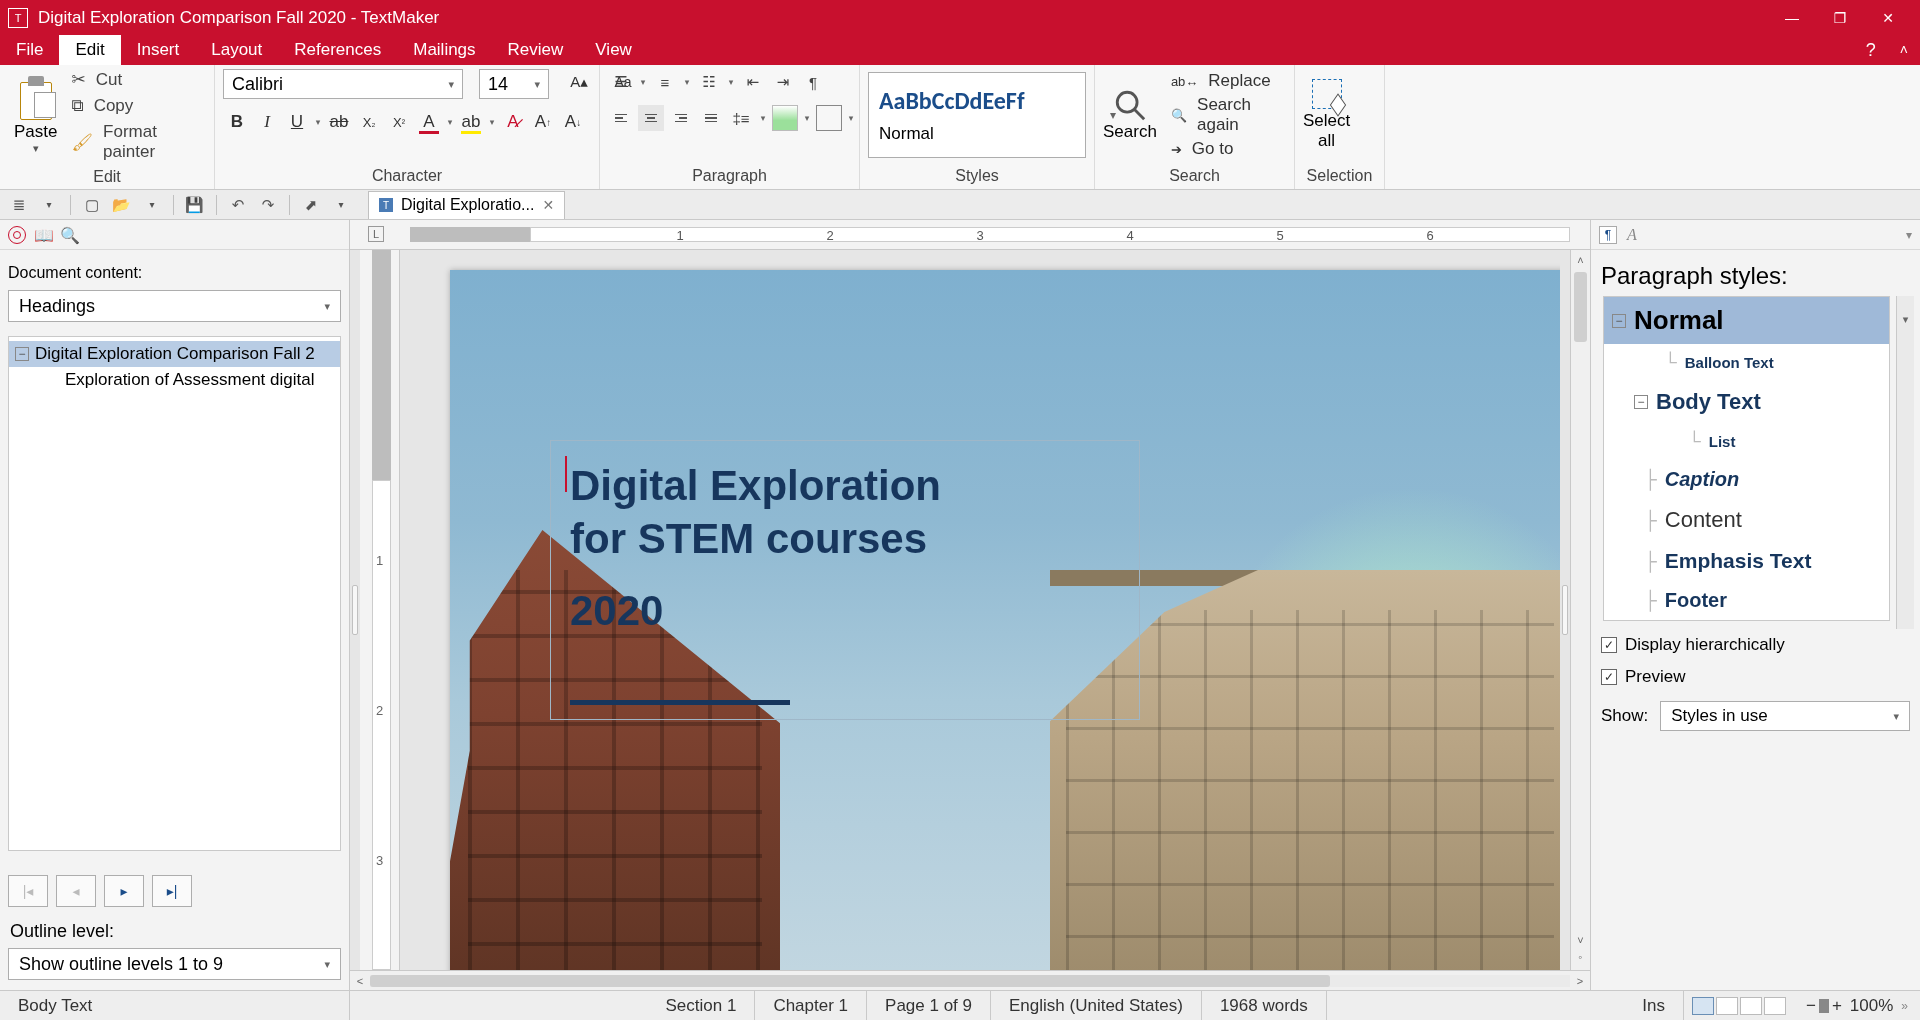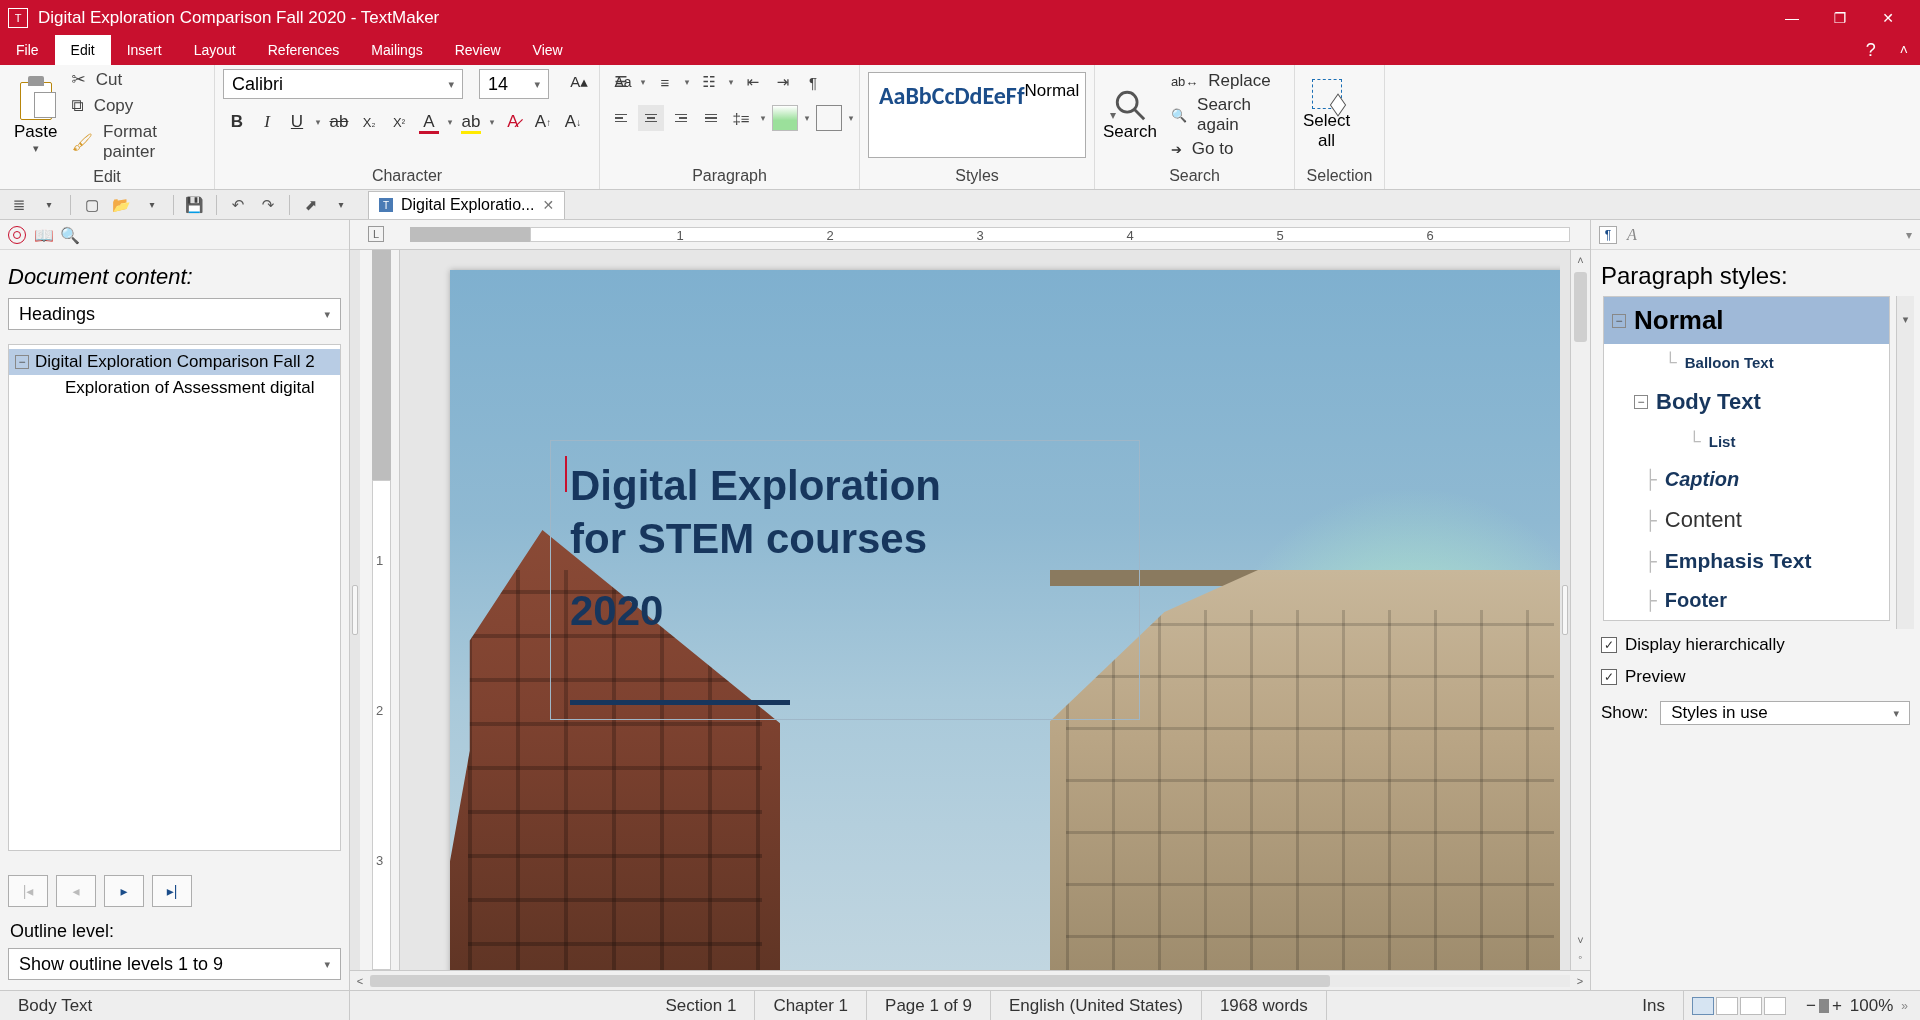--- a/index.html
+++ b/index.html
@@ -4,21 +4,21 @@
 <style>
 * { margin: 0; padding: 0; box-sizing: border-box; font-family: "Segoe UI", Arial, sans-serif; }
 body { width: 1920px; height: 1020px; overflow: hidden; background: #f0f0f0; font-size: 16px; }
 
 .titlebar { height: 35px; background: #c8102e; color: #fff; display: flex; align-items: center; padding: 0 8px; }
 .titlebar .icon-box { width: 20px; height: 20px; border: 1px solid #fff; display: flex; align-items: center; justify-content: center; font-size: 11px; margin-right: 10px; }
 .titlebar .title { flex: 1; font-size: 17px; }
 .titlebar .win-btn { width: 48px; text-align: center; font-size: 14px; }
 
 .menubar { height: 30px; background: #c8102e; color: #fff; display: flex; align-items: stretch; position: relative; }
-.menubar .menu-item { padding: 0 16px; display: flex; align-items: center; font-size: 14px; cursor: pointer; }
+.menubar .menu-item { padding: 0 16px; display: flex; align-items: center; font-size: 17px; cursor: pointer; }
 .menubar .menu-item.active { background: #fff; color: #000; }
 .menubar .help { margin-left: auto; padding: 0 12px; display: flex; align-items: center; font-size: 18px; }
 .menubar .chev { padding: 0 12px; display: flex; align-items: center; font-size: 14px; }
 
 .ribbon { height: 125px; background: #f7f7f7; border-bottom: 1px solid #c9c9c9; display: flex; }
 .group { border-right: 1px solid #dcdcdc; display: flex; flex-direction: column; }
 .group-body { flex: 1; display: flex; align-items: center; padding: 4px 8px; }
 .group-label { text-align: center; font-size: 16px; color: #444; padding: 2px 0 4px; }
 
 .edit-group { width: 215px; }
@@ -54,21 +54,21 @@
 .para-group { width: 260px; }
 .para-row { display: flex; gap: 4px; }
 .pbtn { width: 26px; height: 26px; display: flex; align-items: center; justify-content: center; font-size: 15px; color: #444; }
 .pbtn .lines { display: flex; flex-direction: column; gap: 2px; }
 .pbtn .lines span { display: block; width: 12px; height: 1.5px; background: #555; }
 .pbtn.left .lines span:nth-child(2) { width: 8px; }
 .pbtn.center .lines { align-items: center; } .pbtn.center .lines span:nth-child(2) { width: 8px; }
 .pbtn.right .lines { align-items: flex-end; } .pbtn.right .lines span:nth-child(2) { width: 8px; }
 
 .styles-group { width: 235px; }
-.style-box { width: 218px; height: 86px; border: 1px solid #adadad; background: #fff; padding: 8px 10px; display: flex; flex-direction: row; justify-content: space-around; position: relative; }
+.style-box { width: 218px; height: 86px; border: 1px solid #adadad; background: #fff; padding: 8px 10px; display: flex; flex-direction: column; justify-content: space-around; position: relative; }
 .style-sample { font-size: 24px; color: #1b4d8a; font-weight: 600; font-family: Calibri, sans-serif; }
 .style-name { font-size: 17px; }
 .style-dd { position: absolute; right: -22px; top: 50%; transform: translateY(-50%); font-size: 12px; color: #666; }
 
 .search-group { width: 200px; }
 .search-col { display: flex; flex-direction: column; align-items: center; }
 .search-icon svg { width: 34px; height: 34px; }
 .search-label { font-size: 17px; }
 .search-list { display: flex; flex-direction: column; gap: 4px; font-size: 17px; color: #333; margin-left: 14px; }
 .search-list div { display: flex; align-items: center; gap: 10px; }
@@ -84,21 +84,21 @@
 .qat .divider { width: 1px; height: 20px; background: #c0c0c0; margin: 0 4px; }
 .doc-tab { height: 28px; margin-left: 10px; background: #fff; border: 1px solid #c0c0c0; border-bottom: none; padding: 0 10px; display: flex; align-items: center; gap: 8px; font-size: 16px; }
 .doc-tab .close { color: #777; font-size: 14px; }
 .doc-tab .di { width: 14px; height: 14px; background: #4a7bb5; color: #fff; font-size: 10px; display: flex; align-items: center; justify-content: center; }
 
 .workspace { display: flex; height: 770px; }
 
 .left-panel { width: 350px; background: #f3f3f3; border-right: 1px solid #c9c9c9; display: flex; flex-direction: column; }
 .lp-toolbar { height: 30px; display: flex; align-items: center; gap: 8px; padding: 0 8px; border-bottom: 1px solid #d9d9d9; }
 .lp-toolbar .t { width: 18px; height: 18px; }
-.lp-label { padding: 14px 8px 8px; font-size: 22px; font-style: italic; }
+.lp-label { padding: 14px 8px 8px; font-size: 16px; }
 .lp-select { margin: 0 8px; height: 32px; border: 1px solid #adadad; background: #fff; display: flex; align-items: center; justify-content: space-between; padding: 0 10px; font-size: 18px; }
 .outline-tree { margin: 14px 8px; border: 1px solid #c9c9c9; background: #fff; flex: 1; min-height: 0; padding: 4px 0; overflow: hidden; font-size: 17px; }
 .outline-tree .node { padding: 3px 6px; display: flex; align-items: center; gap: 6px; white-space: nowrap; }
 .outline-tree .node.sel { background: #b8cce4; }
 .outline-tree .node .tog { width: 14px; height: 14px; border: 1px solid #888; font-size: 12px; line-height: 12px; text-align: center; color: #555; }
 .outline-tree .child { padding-left: 56px; }
 .nav-btns { display: flex; gap: 8px; padding: 10px 8px; }
 .nav-btns button { width: 40px; height: 32px; border: 1px solid #adadad; background: #fafafa; font-size: 14px; color: #1b4d8a; }
 .nav-btns button:nth-child(1), .nav-btns button:nth-child(2) { color: #bbb; }
 .lp-lvl-label { padding: 4px 10px 6px; font-size: 18px; }
@@ -178,21 +178,21 @@
 .rp-tree .content { padding-left: 40px; } .rp-tree .content .lbl { color: #333; font-size: 22px; font-weight: 400; }
 .rp-tree .emph { padding-left: 40px; } .rp-tree .emph .lbl { font-size: 21px; }
 .rp-tree .footer { padding-left: 40px; } .rp-tree .footer .lbl { font-size: 20px; }
 .rp-dd { width: 18px; background: #eaeaea; border-left: 1px solid #c9c9c9; text-align: center; font-size: 11px; color: #666; line-height: 46px; }
 .rp-sel-wrap { display: flex; }
 .rp-btns { padding: 8px; display: flex; gap: 8px; }
 .rp-btns button { height: 32px; padding: 0 14px; border: 1px solid #adadad; background: #fafafa; font-size: 16px; }
 .rp-chk { padding: 6px 10px; display: flex; align-items: center; gap: 8px; font-size: 17px; }
 .rp-chk .box { width: 16px; height: 16px; border: 1px solid #666; background: #fff; font-size: 12px; line-height: 14px; text-align: center; color: #333; }
 .rp-show { padding: 8px 10px 10px; display: flex; align-items: center; gap: 12px; font-size: 17px; }
-.rp-show .sel { flex: 1; height: 24px; border: 1px solid #adadad; background: #fff; display: flex; align-items: center; justify-content: space-between; padding: 0 10px; }
+.rp-show .sel { flex: 1; height: 30px; border: 1px solid #adadad; background: #fff; display: flex; align-items: center; justify-content: space-between; padding: 0 10px; }
 
 .statusbar { height: 30px; background: #eee; border-top: 1px solid #c9c9c9; display: flex; align-items: center; font-size: 17px; color: #333; }
 .statusbar .cell { padding: 0 18px; border-right: 1px solid #c9c9c9; height: 100%; display: flex; align-items: center; }
 .statusbar .spacer { flex: 1; }
 .view-icons { display: flex; gap: 2px; padding: 0 8px; }
 .view-icons .vi { width: 22px; height: 18px; border: 1px solid #bbb; background: #fff; }
 .view-icons .vi.on { background: #d6e4f2; border-color: #6a8fb5; }
 .zoom { display: flex; align-items: center; gap: 8px; padding: 0 12px; }
 .zoom .track { width: 130px; height: 4px; background: #cfcfcf; position: relative; }
 .zoom .knob { position: absolute; left: 50%; top: 50%; width: 10px; height: 14px; background: #888; transform: translate(-50%,-50%); }

